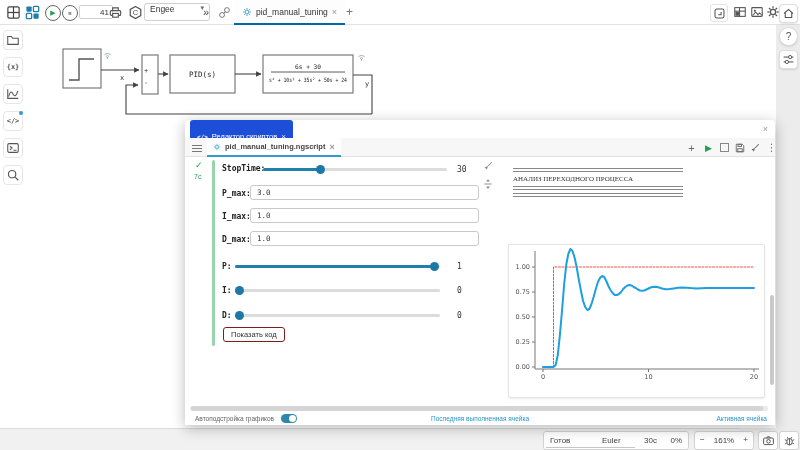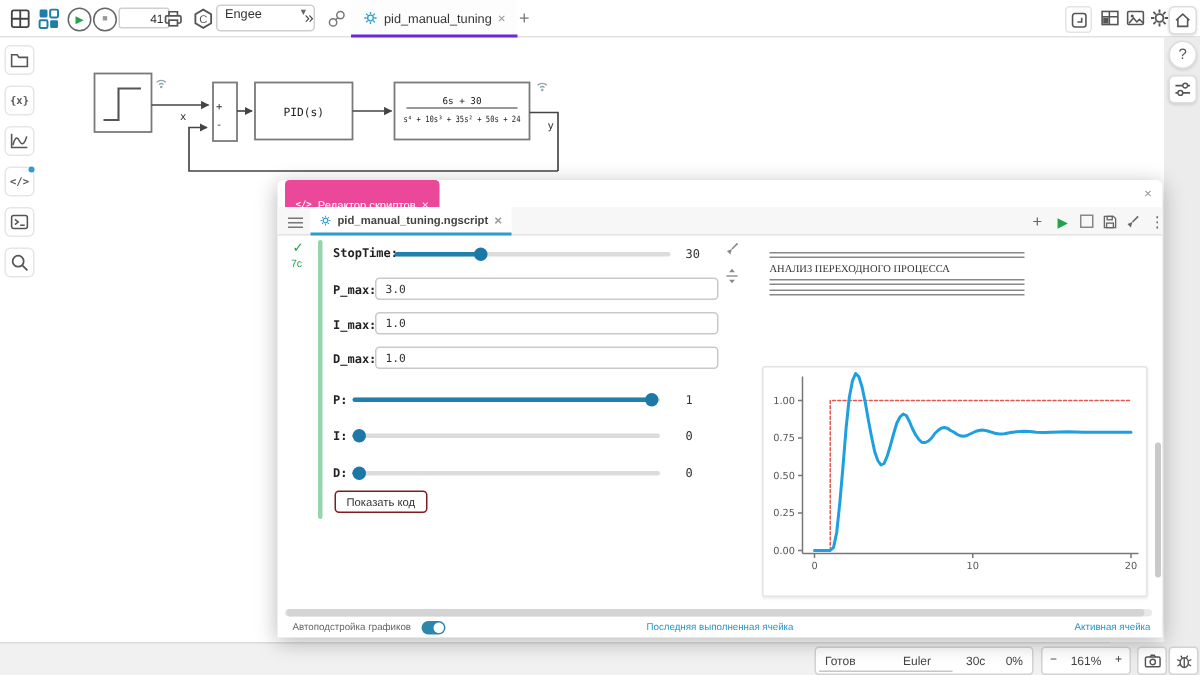--- a/index.html
+++ b/index.html
@@ -5,33 +5,33 @@
   html,body{margin:0;padding:0;}
   #app{position:relative;width:800px;height:450px;background:#ececec;font-family:"Liberation Sans",sans-serif;overflow:hidden;}
   .abs{position:absolute;}
   
   #topbar{position:absolute;left:0;top:0;width:800px;height:24px;background:#fff;border-bottom:1px solid #e2e2e2;z-index:5;}
   .tbtn{position:absolute;top:4px;height:16px;display:flex;align-items:center;justify-content:center;color:#555;cursor:pointer;}
   .ic{display:block;}
   .circle-btn{width:14px;height:14px;border:1.2px solid #666;border-radius:50%;display:flex;align-items:center;justify-content:center;}
   #counter-input{position:absolute;left:79px;top:5px;width:26px;height:12px;border:1px solid #cfcfcf;border-radius:2px;font:8px "Liberation Sans",sans-serif;text-align:right;padding:0 3px;color:#333;background:#fff;}
   #ws-select{position:absolute;left:144px;top:3px;width:54px;height:16px;border:1px solid #cfcfcf;border-radius:3px;background:#fff;display:flex;align-items:flex-start;justify-content:space-between;padding:0 5px;font-size:8.5px;color:#333;cursor:pointer;}
-  #model-tab{position:absolute;left:234px;top:0;height:23px;display:flex;align-items:center;gap:4px;padding:0 8px;border-bottom:2px solid #6d28d9;background:#fdfdfd;font-size:8.5px;color:#333;cursor:pointer;}
+  #model-tab{position:absolute;left:234px;top:0;height:23px;display:flex;align-items:center;gap:4px;padding:0 8px;border-bottom:2px solid #0369a1;background:#fdfdfd;font-size:8.5px;color:#333;cursor:pointer;}
   .x-btn{color:#999;font-size:9px;cursor:pointer;}
   
   .rail-btn{position:absolute;left:779px;width:17px;height:17px;background:#fff;border:1px solid #ddd;border-radius:4px;box-shadow:0 1px 2px rgba(0,0,0,.12);display:flex;align-items:center;justify-content:center;color:#555;cursor:pointer;z-index:6;}
   
   .side-btn{position:absolute;left:3px;width:18px;height:18px;display:flex;align-items:center;justify-content:center;color:#555;background:#fff;border:1px solid #e6e6e6;border-radius:4px;cursor:pointer;z-index:4;}
   .side-dot{position:absolute;right:-1px;top:-1px;width:4px;height:4px;border-radius:50%;background:#2e9ccc;}
   
   #canvas{position:absolute;left:0;top:24px;width:776px;height:404px;background:#fff;}
   
   #panel{position:absolute;left:185px;top:120px;width:590px;height:305px;background:#fff;border-radius:4px 4px 0 0;box-shadow:0 3px 14px rgba(0,0,0,.28);z-index:10;}
   #panel-header{position:absolute;left:0;top:0;width:590px;height:18px;border-bottom:1px solid #ececec;}
-  #panel-tab{position:absolute;left:5px;top:0;height:32px;background:#ec4899;border-radius:3px 3px 0 0;display:flex;align-items:center;gap:4px;padding:0 7px;color:#fff;cursor:pointer;}
+  #panel-tab{position:absolute;left:5px;top:0;height:32px;background:#1d4ed8;border-radius:3px 3px 0 0;display:flex;align-items:center;gap:4px;padding:0 7px;color:#fff;cursor:pointer;}
   #tabrow{position:absolute;left:0;top:18px;width:590px;height:18px;background:#f7f7f7;border-bottom:1px solid #e3e3e3;}
   #file-tab{position:absolute;left:22px;top:0;height:17px;background:#fff;border-bottom:2px solid #2e9ccc;display:flex;align-items:center;gap:4px;padding:0 6px;font-size:7.5px;color:#444;cursor:pointer;font-weight:bold;}
   .trbtn{position:absolute;top:3px;width:13px;height:13px;display:flex;align-items:center;justify-content:center;color:#666;cursor:pointer;}
   .mlabel{font:bold 8px "DejaVu Sans Mono",monospace;color:#222;}
   .mval{font:8px "DejaVu Sans Mono",monospace;color:#333;}
   .slider{position:absolute;height:9px;cursor:pointer;}
   .slider .track{position:absolute;left:0;top:3px;width:100%;height:3px;background:#dcdcdc;border-radius:2px;}
   .slider .fill{position:absolute;left:0;top:3px;height:3px;background:#2180ab;border-radius:2px;}
   .slider .thumb{position:absolute;top:0;width:9px;height:9px;margin-left:-4px;border-radius:50%;background:#1d78a8;}
   .tinput{position:absolute;width:215px;height:13px;border:1px solid #c9c9c9;border-radius:3px;font:7.5px "DejaVu Sans Mono",monospace;color:#333;padding:0 6px;background:#fff;}

